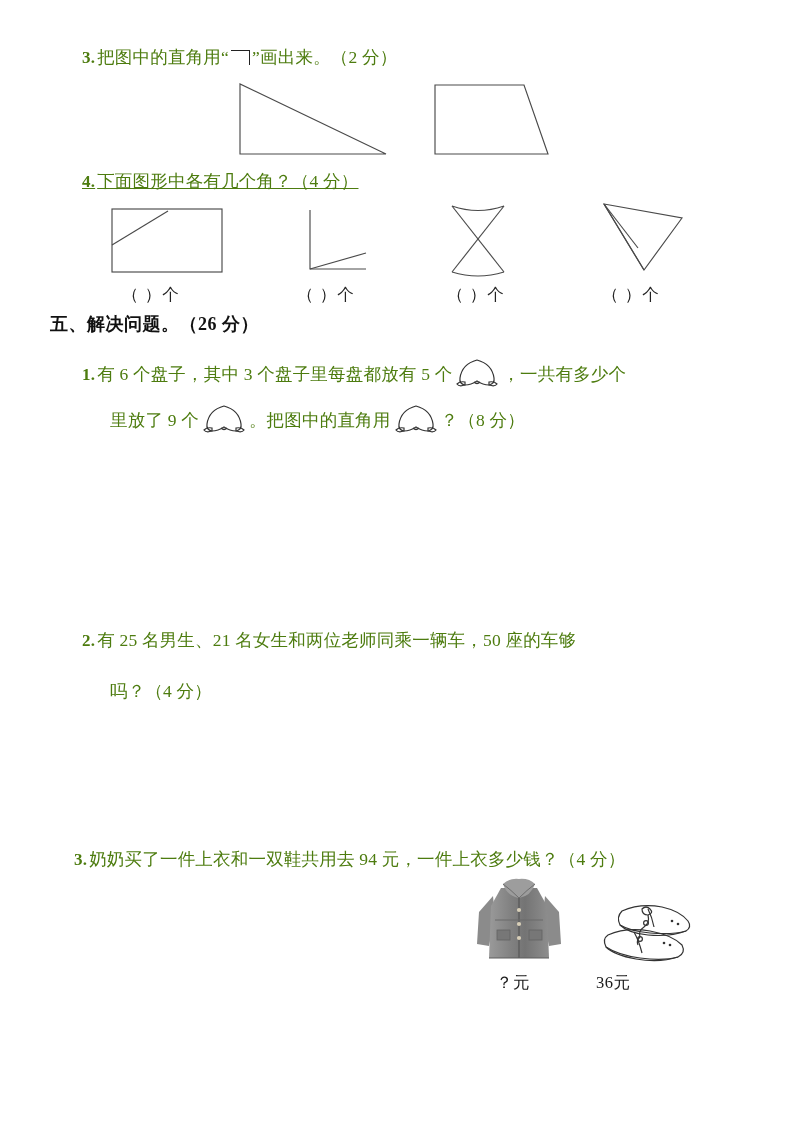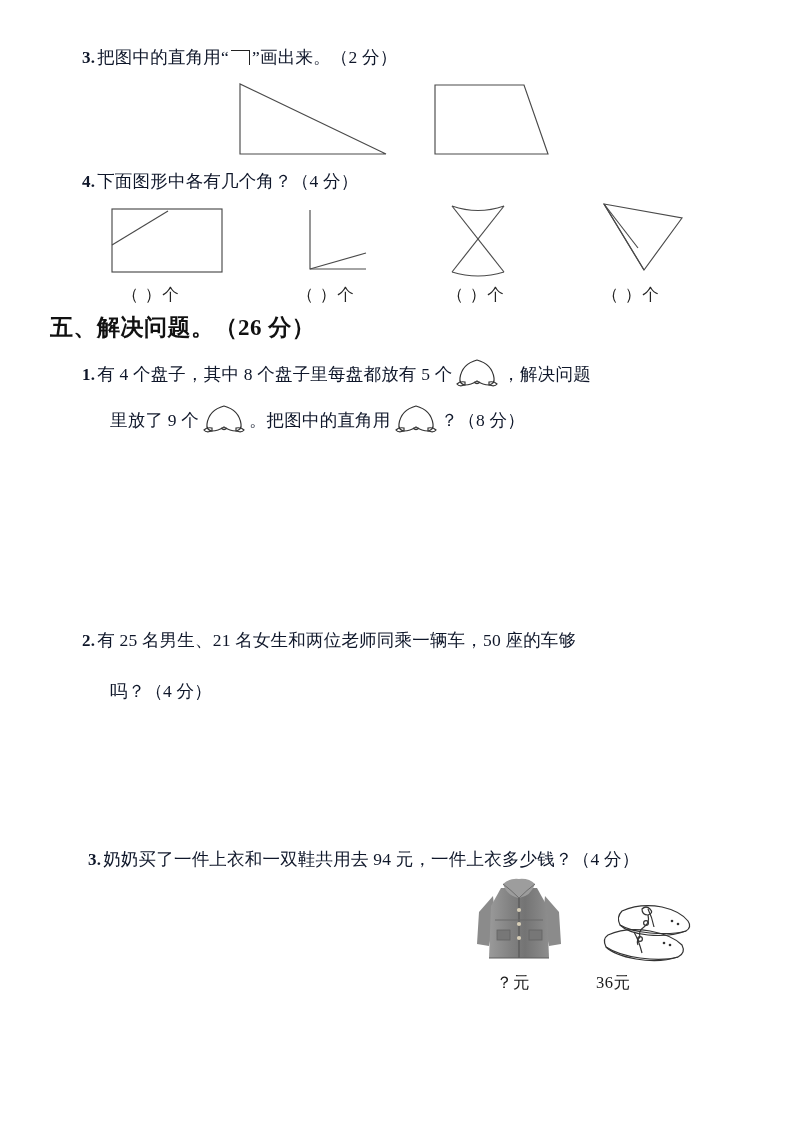--- a/index.html
+++ b/index.html
@@ -21,31 +21,31 @@
     background: #ffffff;
   }
 
   
   .qline {
     position: absolute;
     font-size: 17.5px;
     line-height: 1.5;
     letter-spacing: 0.2px;
     white-space: nowrap;
-    color: #0f172a;
+    color: #4d7c0f;
   }
   .qnum {
     font-weight: bold;
     font-size: 17px;
     margin-right: 2px;
   }
   .section-head {
     position: absolute;
     font-weight: bold;
-    font-size: 23px;
+    font-size: 18px;
     letter-spacing: 0.5px;
     white-space: nowrap;
     color: #111;
   }
 
   
   .ra-mark {
     display: inline-block;
     width: 19px;
     height: 15px;
@@ -126,21 +126,21 @@
       <path class="shape-stroke" d="M4 2 L4 72 L150 72 Z"></path>
     </svg>
   </div>
 
   <div class="shape-box" style="left:432px; top:82px;">
     <svg width="122" height="78" viewBox="0 0 122 78">
       <path class="shape-stroke" d="M3 3 L92 3 L116 72 L3 72 Z"></path>
     </svg>
   </div>
 
-  <div class="qline" style="left:82px; top:168px;">
+  <div class="qline" style="left:82px; top:168px;text-decoration:underline;">
     <span class="qnum">4.</span><span>下面图形中各有几个角？（4 分）</span>
   </div>
 
   <div class="shape-box" style="left:110px; top:207px;">
     <svg width="116" height="68" viewBox="0 0 116 68">
       <rect class="shape-stroke" x="2" y="2" width="110" height="63"></rect>
       <path class="shape-stroke" d="M2 38 L58 4"></path>
     </svg>
   </div>
   <div class="count-label" style="left:122px; top:284px;">（     ）个</div>
@@ -168,28 +168,28 @@
       <path class="shape-stroke" d="M6 4 L84 18 L46 70 Z"></path>
       <path class="shape-stroke" d="M6 4 L46 70"></path>
       <path class="shape-stroke" d="M6 4 L40 48"></path>
     </svg>
   </div>
   <div class="count-label" style="left:602px; top:284px;">（     ）个</div>
 
   <div class="section-head" style="left:50px; top:312px;">五、解决问题。（26 分）</div>
 
   <div class="qline" style="left:82px; top:357px;">
-    <span class="qnum">1.</span><span>有 4 个盘子，其中 8 个盘子里每盘都放有 5 个</span><span class="peach">
+    <span class="qnum">1.</span><span>有 6 个盘子，其中 3 个盘子里每盘都放有 5 个</span><span class="peach">
       <svg width="46" height="34" viewBox="0 0 46 34">
         <path class="shape-stroke-dark" d="M23 3 Q8 7 6 21 Q5 27 11 28 Q17 28 23 24 Q29 28 35 28 Q41 27 40 21 Q38 7 23 3 Z"></path>
         <path class="shape-stroke-dark" d="M11 28 Q5 30 3 27 Q6 24 11 25 Z"></path>
         <path class="shape-stroke-dark" d="M35 28 Q41 30 43 27 Q40 24 35 25 Z"></path>
         <path class="shape-stroke-dark" d="M20 25 Q23 28 26 25"></path>
       </svg>
-    </span><span>，解决问题</span>
+    </span><span>，一共有多少个</span>
   </div>
 
   <div class="qline" style="left:110px; top:403px;">
     <span>里放了 9 个</span><span class="peach">
       <svg width="46" height="34" viewBox="0 0 46 34">
         <path class="shape-stroke-dark" d="M23 3 Q8 7 6 21 Q5 27 11 28 Q17 28 23 24 Q29 28 35 28 Q41 27 40 21 Q38 7 23 3 Z"></path>
         <path class="shape-stroke-dark" d="M11 28 Q5 30 3 27 Q6 24 11 25 Z"></path>
         <path class="shape-stroke-dark" d="M35 28 Q41 30 43 27 Q40 24 35 25 Z"></path>
         <path class="shape-stroke-dark" d="M20 25 Q23 28 26 25"></path>
       </svg>
@@ -201,21 +201,21 @@
         <path class="shape-stroke-dark" d="M20 25 Q23 28 26 25"></path>
       </svg>
     </span><span>？（8 分）</span>
   </div>
 
   <div class="qline" style="left:82px; top:627px;text-align:right;">
     <span class="qnum">2.</span><span>有 25 名男生、21 名女生和两位老师同乘一辆车，50 座的车够</span>
   </div>
   <div class="qline" style="left:110px; top:663px;margin-top:15px;">吗？（4 分）</div>
 
-  <div class="qline" style="left:88px; top:846px;">
+  <div class="qline" style="left:74px; top:846px;">
     <span class="qnum">3.</span><span>奶奶买了一件上衣和一双鞋共用去 94 元，一件上衣多少钱？（4 分）</span>
   </div>
 
   <div class="pic-wrap" style="left:473px; top:872px;">
     <svg width="92" height="96" viewBox="0 0 92 96">
       <defs>
         <linearGradient id="coatg" x1="0" y1="0" x2="1" y2="0">
           <stop offset="0%" stop-color="#9a9a9a"></stop>
           <stop offset="35%" stop-color="#828282"></stop>
           <stop offset="60%" stop-color="#747474"></stop>

